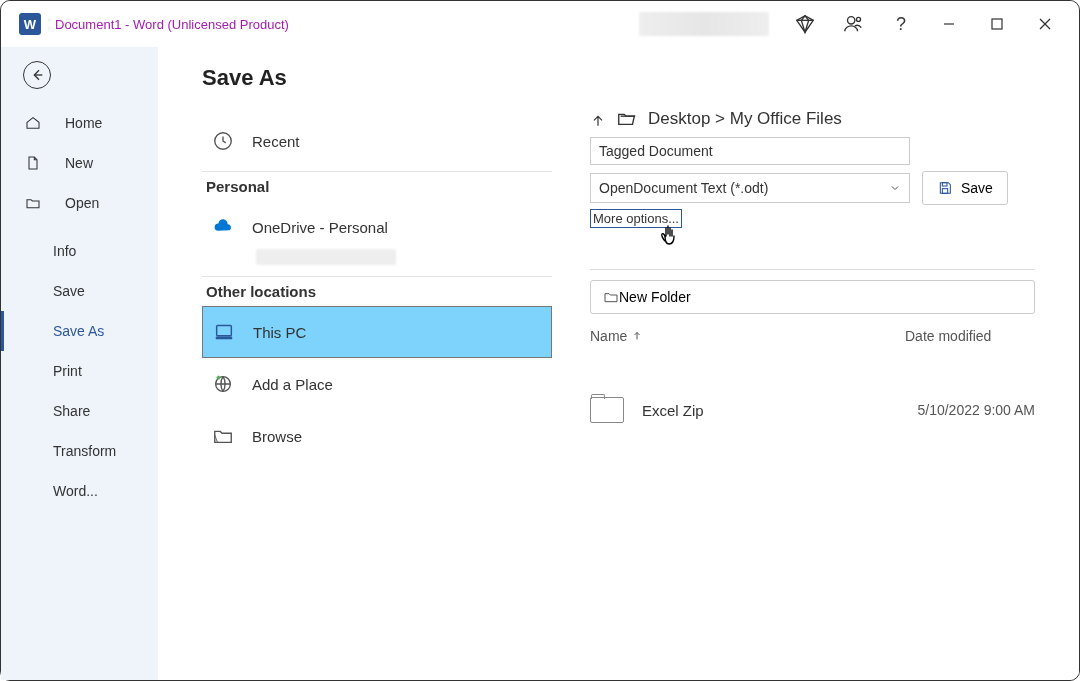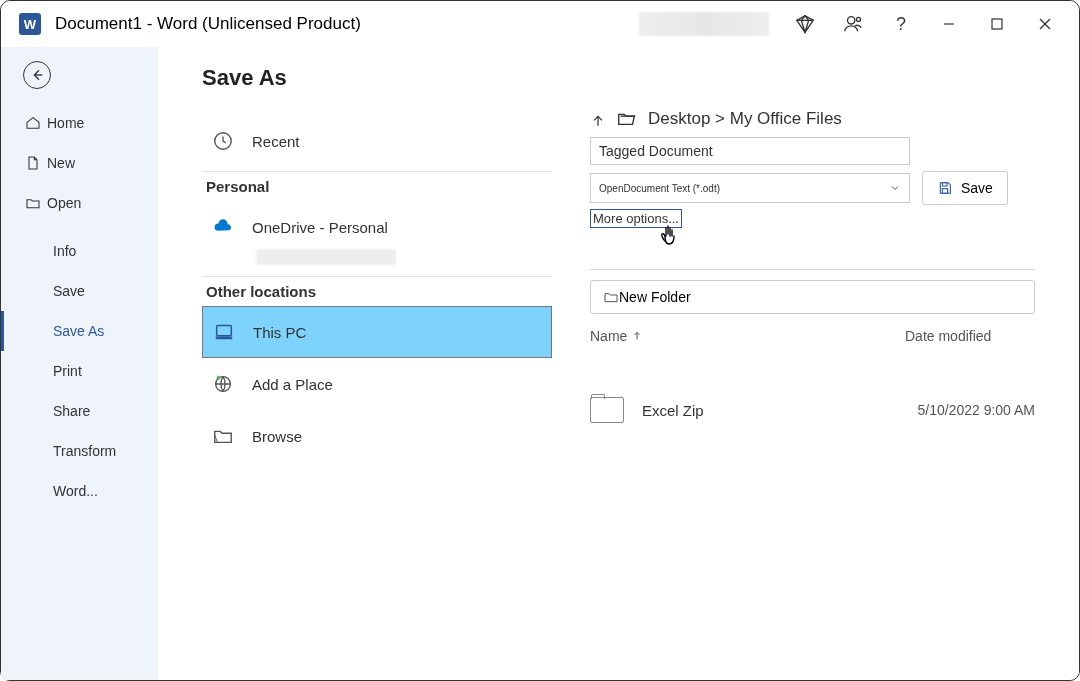--- a/index.html
+++ b/index.html
@@ -1,44 +1,44 @@
 <!DOCTYPE html>
 <html><head>
 <meta charset="utf-8">
 <style>
   * { box-sizing: border-box; margin: 0; padding: 0; font-family: "Segoe UI", sans-serif; }
   body { background: #fff; width: 1080px; height: 681px; overflow: hidden; }
   .window { width: 1080px; height: 681px; border: 1px solid #333; border-radius: 10px; background: #fff; display: flex; flex-direction: column; }
   .titlebar { height: 46px; display: flex; align-items: center; padding: 0 10px; background: #fff; border-radius: 10px 10px 0 0; }
   .app-icon { width: 22px; height: 22px; background: #2b579a; color: #fff; font-size: 13px; font-weight: 600; display: flex; align-items: center; justify-content: center; border-radius: 3px; margin-right: 14px; margin-left: 8px;}
-  .titlebar-title { font-size: 17px; color: #000000; flex: 1; }
+  .titlebar-title { font-size: 13px; color: #a21caf; flex: 1; }
   .titlebar-blur { width: 130px; height: 24px; background: linear-gradient(90deg,#eee,#e6e6e6,#eee); margin-right: 12px; filter: blur(1px); border-radius: 2px;}
   .titlebar-icons { display: flex; align-items: center; gap: 0; }
   .tb-btn { width: 48px; height: 44px; display: flex; align-items: center; justify-content: center; color: #333; cursor: pointer; }
   .body-area { flex: 1; display: flex; background: #eff4fb; border-radius: 0 0 10px 10px;}
   .sidebar { width: 157px; background: #eff4fb; padding-top: 14px; }
   .back-btn { width: 28px; height: 28px; border: 1.5px solid #333; border-radius: 50%; display:flex; align-items:center; justify-content:center; margin-left:22px; margin-bottom: 14px; cursor:pointer;}
-  .nav-item { display:flex; align-items:center; height:40px; padding-left:24px; font-size:14px; color:#333; cursor:pointer; gap:6px;}
+  .nav-item { display:flex; align-items:center; height:40px; padding-left:24px; font-size:14px; color:#333; cursor:pointer; gap:24px;}
   .nav-item.sub { padding-left:52px; }
   .nav-item.active { color:#2b579a; border-left:3px solid #2b579a; padding-left:49px;}
   .nav-divider { height: 8px; }
   .main { flex: 1; background: #fff; border-radius: 0 0 10px 0; padding: 18px 44px 10px 44px; display:flex; gap: 38px;}
   .col-left { width: 350px; }
   .page-title { font-size: 22px; font-weight: 600; color: #222; margin-bottom: 24px;}
   .loc-item { display:flex; align-items:center; height:52px; gap:18px; padding-left:10px; font-size:15px; color:#333; cursor:pointer;}
   .loc-item.selected { background:#7dd3fc; border:1px solid #777; }
   .loc-divider { border-bottom:1px solid #e2e2e2; margin:4px 0 6px 0;}
   .section-label { font-size:15px; font-weight:600; color:#333; margin:6px 0 6px 4px;}
   .onedrive-sub { padding-left:54px; font-size:13px; color:#666; margin-top:-4px; margin-bottom:8px;}
   .onedrive-sub .blur { display:inline-block; width:140px; height:16px; background:#eee; filter:blur(1px); border-radius:2px;}
   .col-right { flex:1; display:flex; flex-direction:column; padding-top: 42px;}
   .breadcrumb-row { display:flex; align-items:flex-end; gap:10px; font-size:17px; color:#333; margin-bottom:8px;}
   .filename-input { width: 320px; height:28px; border:1px solid #ccc; padding:0 8px; font-size:14px; color:#333; }
   .filetype-row { display:flex; align-items:center; gap:12px; margin-top:6px;}
-  .filetype-select { width:320px; height:30px; border:1px solid #ccc; padding:0 8px; font-size:10px; color:#333; display:flex; align-items:center; justify-content:space-between;}
+  .filetype-select { width:320px; height:30px; border:1px solid #ccc; padding:0 8px; font-size:14px; color:#333; display:flex; align-items:center; justify-content:space-between;}
   .save-btn { display:flex; align-items:center; gap:8px; border:1px solid #ccc; height:34px; padding:0 14px; font-size:14px; cursor:pointer; border-radius:3px;}
   .more-opts { display:inline-block; font-size:13px; color:#333; border:1px solid #2b579a; padding:1px 2px; margin-top:4px; cursor:pointer;}
   .cursor { position:relative; left:70px; top:-4px; font-size:18px; pointer-events:none;}
   .mid-divider { border-bottom:1px solid #ddd; margin:12px 0 10px 0;}
   .newfolder-btn { display:inline-flex; align-items:center; gap:0; border:1px solid #ccc; height:34px; padding:0 12px; font-size:14px; cursor:pointer; border-radius:3px;}
   .list-header { display:flex; align-items:center; font-size:14px; color:#555; margin-top:14px; margin-bottom:6px;}
   .list-header .name-col { flex:1; display:flex; align-items:center; gap:4px;}
   .list-header .date-col { width:130px; text-align:left;}
   .file-row { display:flex; align-items:center; height:60px; margin-top:30px;}
   .file-icon { width:34px; height:26px; border:1.5px solid #888; border-radius:2px; position:relative; margin-right:18px;}

